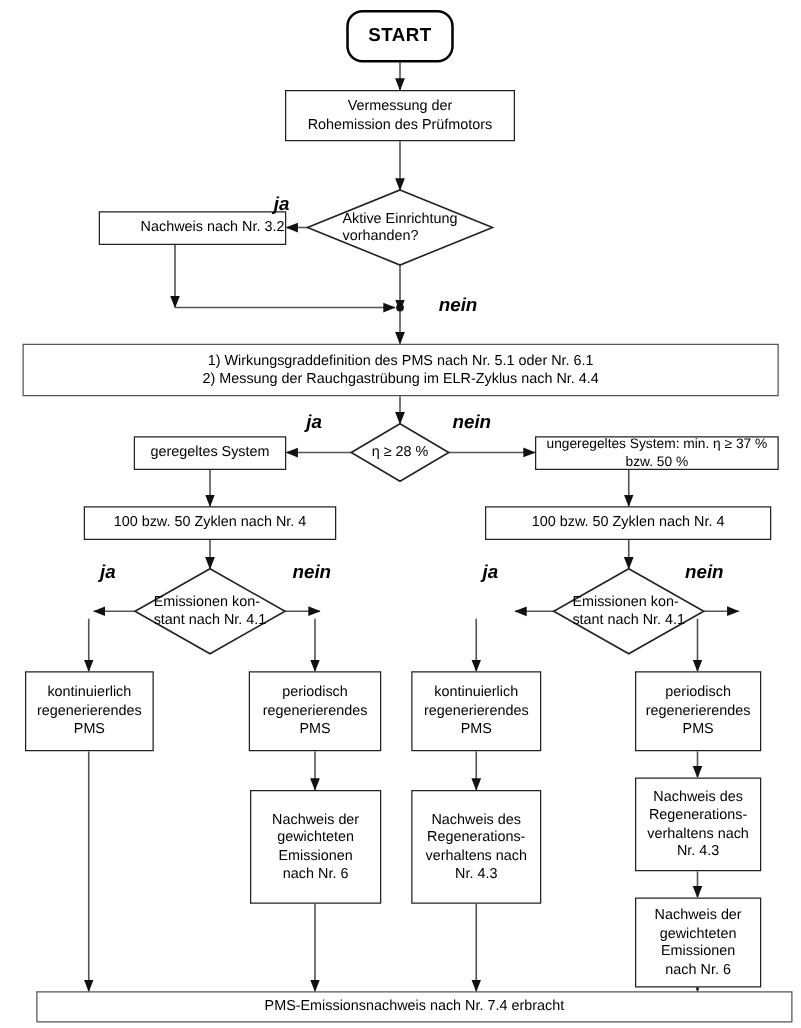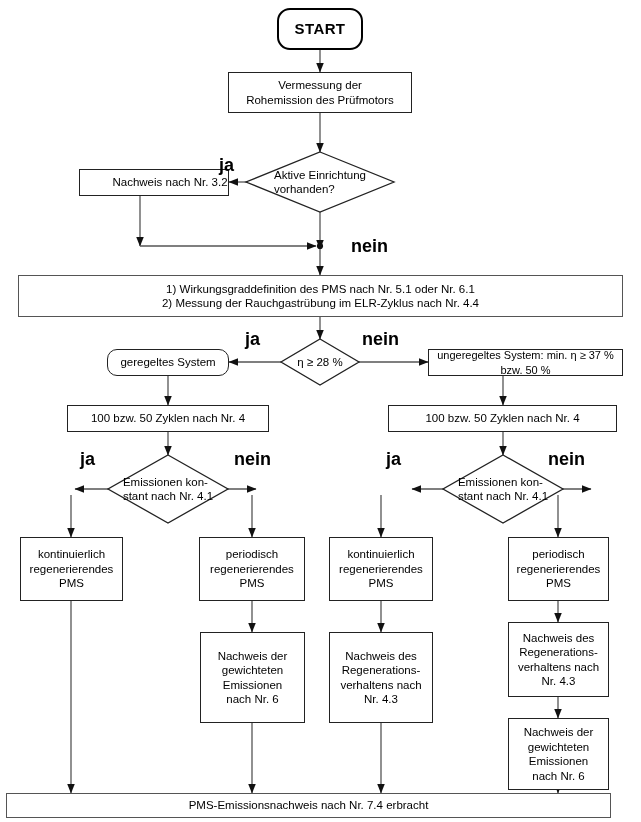--- a/index.html
+++ b/index.html
@@ -68,24 +68,25 @@
     align-items: center;
     justify-content: center;
     font-size: 11.5px;
     line-height: 14.5px;
     color: #000;
     white-space: pre-line;
   }
   .edge-label {
     position: absolute;
     font-weight: bold;
-    font-size: 18px;
+    font-size: 15px;
     color: #000;
     z-index: 3;
     white-space: nowrap;
+    font-style: italic;
   }
   .ml {
     white-space: pre-line;
   }
 </style>
 </head>
 <body>
 
 <div id="canvas">
 
@@ -184,21 +185,21 @@
 2) Messung der Rauchgastrübung im ELR-Zyklus nach Nr. 4.4</span>
   </div>
 
   <div class="diamond-wrap" style="left:281px; top:339px; width:78px; height:46px;">
     <svg width="78" height="46" viewBox="0 0 78 46">
       <polygon points="39,0 78,23 39,46 0,23" fill="#fff" stroke="#222" stroke-width="1.3"></polygon>
     </svg>
     <div class="diamond-label">η ≥ 28 %</div>
   </div>
 
-  <div class="node box" style="left:107px; top:349px; width:122px; height:27px;border-radius:10px;">
+  <div class="node box" style="left:107px; top:349px; width:122px; height:27px;">
     <span>geregeltes System</span>
   </div>
 
   <div class="node box" style="left:428px; top:349px; width:195px; height:27px; font-size:11px;">
     <span>ungeregeltes System: min. η ≥ 37 % bzw. 50 %</span>
   </div>
 
   <div class="node box" style="left:67px; top:405px; width:202px; height:27px;">
     <span>100 bzw. 50 Zyklen nach Nr. 4</span>
   </div>
@@ -268,21 +269,21 @@
 Nr. 4.3</span>
   </div>
 
   <div class="node box ml" style="left:508px; top:718px; width:101px; height:72px;">
     <span>Nachweis der
 gewichteten
 Emissionen
 nach Nr. 6</span>
   </div>
 
-  <div class="node wide" style="left:6px; top:793px; width:605px; height:25px;">
+  <div class="node wide" style="left:29px; top:793px; width:605px; height:25px;">
     <span>PMS-Emissionsnachweis nach Nr. 7.4 erbracht</span>
   </div>
 
   <div class="edge-label" style="left:219px; top:155px;">ja</div>
   <div class="edge-label" style="left:351px; top:236px;">nein</div>
 
   <div class="edge-label" style="left:245px; top:329px;">ja</div>
   <div class="edge-label" style="left:362px; top:329px;">nein</div>
 
   <div class="edge-label" style="left:80px; top:449px;">ja</div>

